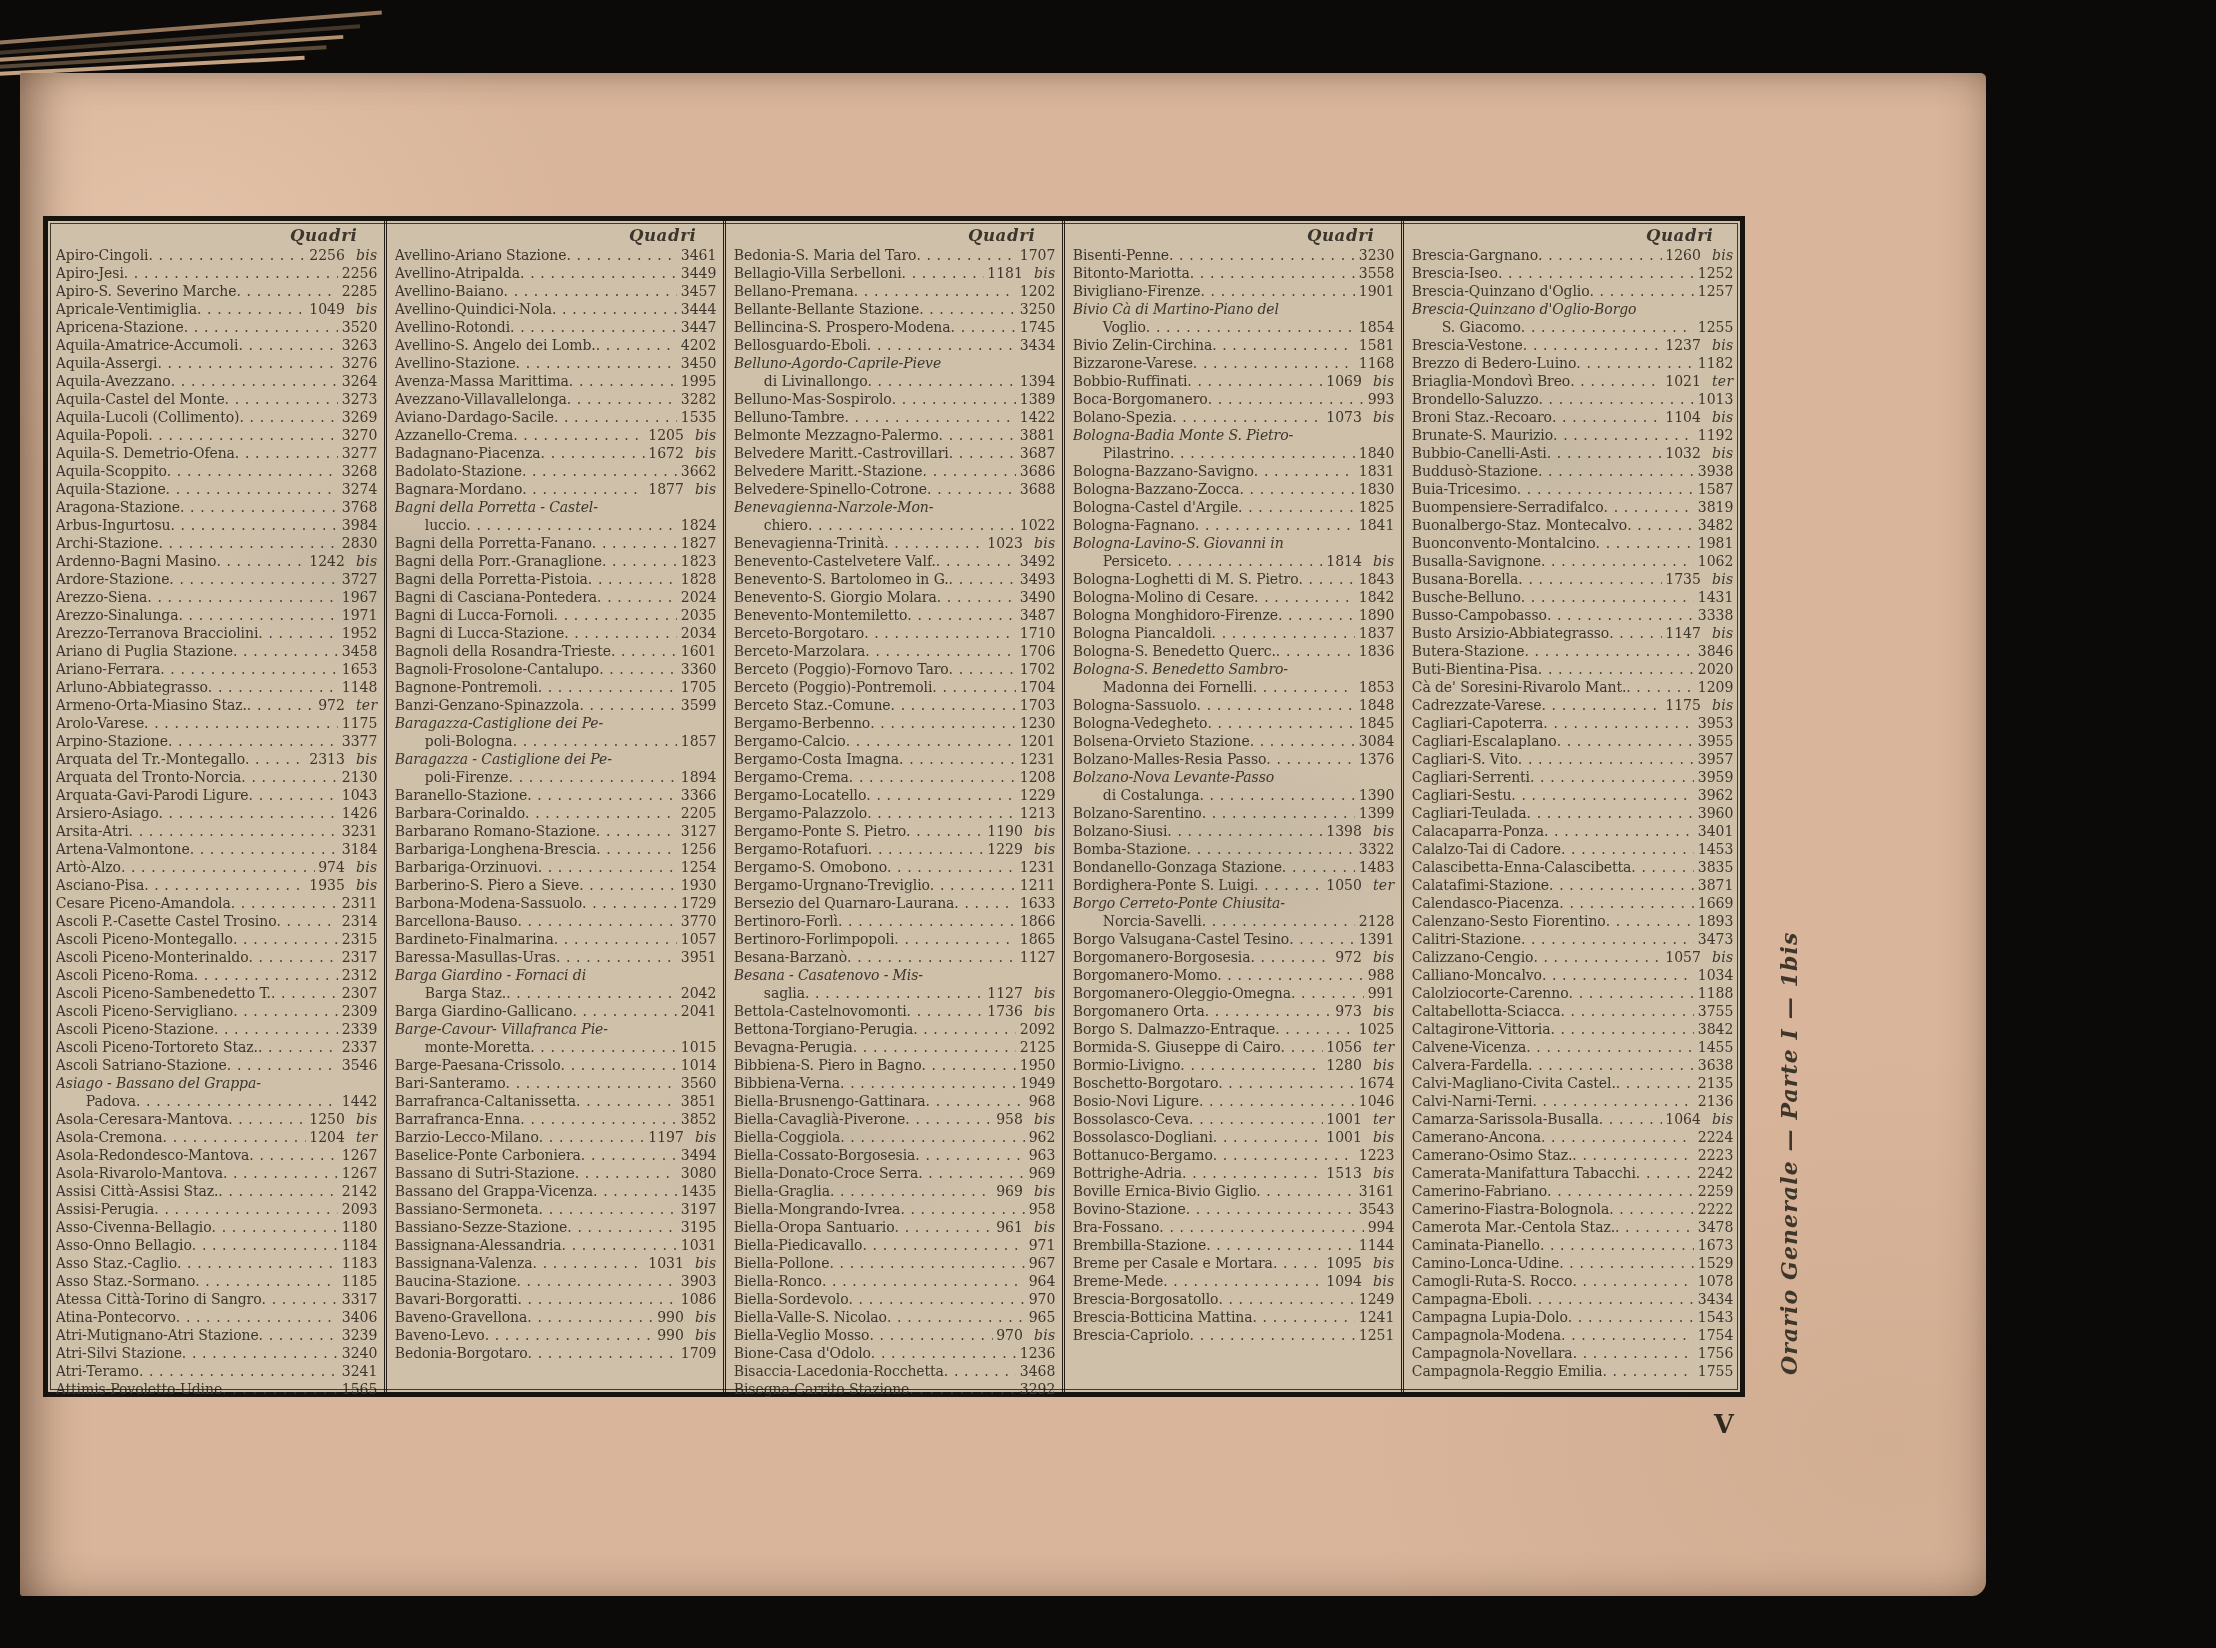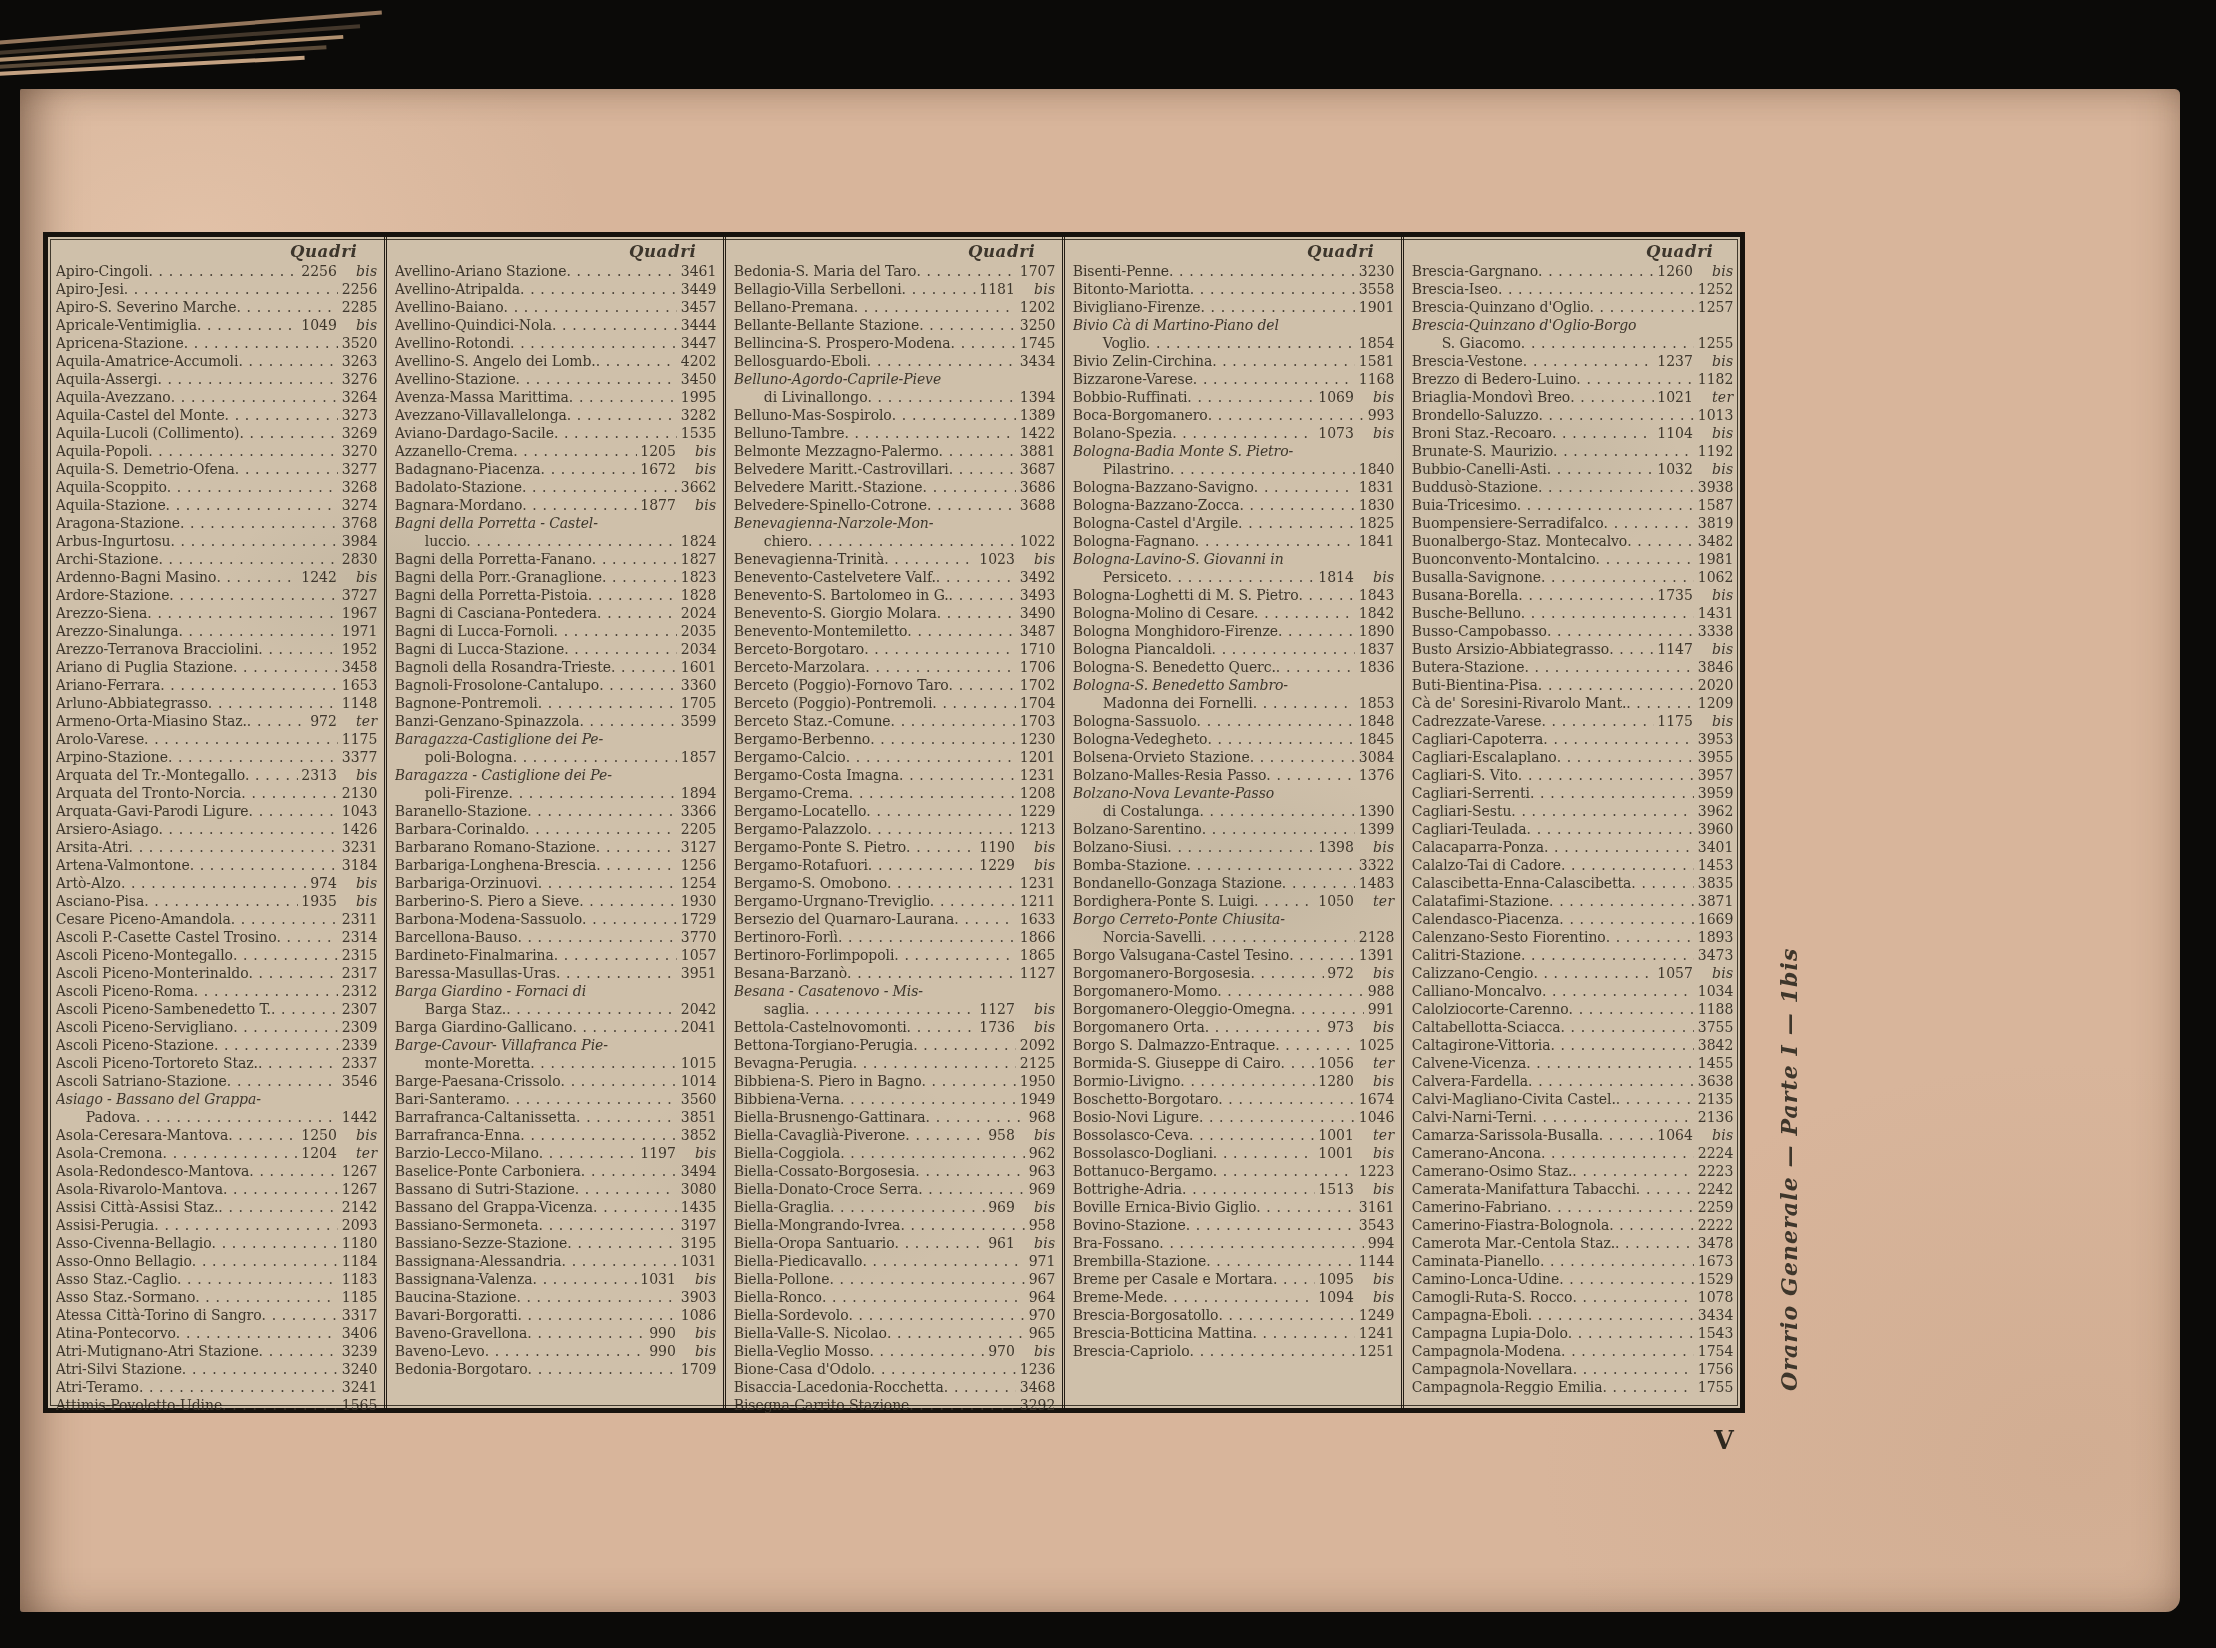--- a/index.html
+++ b/index.html
@@ -4,21 +4,21 @@
 <style>
   html,body{margin:0;padding:0;}
   body{
     width:2216px;height:1648px;position:relative;overflow:hidden;
     background:#0b0a08;
     font-family:"DejaVu Serif", serif;
   }
   
   .scene{position:absolute;inset:0;}
   .page{
-    position:absolute;left:20px;top:89px;width:2160px;height:1523px;
+    position:absolute;left:20px;top:73px;width:1966px;height:1523px;
     background:
       radial-gradient(665px 443px at 8% 10%, rgba(255,230,205,.25), rgba(0,0,0,0) 60%),
       radial-gradient(887px 665px at 95% 90%, rgba(190,150,120,.25), rgba(0,0,0,0) 60%),
       #d8b59b;
     box-shadow: inset 39px 0 50px -28px rgba(70,45,28,.6),
                 inset -22px -16.6px 50px -28px rgba(70,45,28,.45),
                 inset 0 22px 39px -28px rgba(70,45,28,.4);
     border-radius:1.7px 5.5px 14.4px 3.3px;
   }
   
@@ -50,21 +50,21 @@
     text-align:right;font-style:italic;font-weight:bold;
     font-size:16.6px;line-height:22px;padding-right:20px;
     letter-spacing:0.6px;
   }
   .row{display:flex;align-items:baseline;white-space:nowrap;line-height:18px;font-size:14px;}
   .nm{flex:0 1 auto;overflow:hidden;letter-spacing:-0.1px;}
   .cont{padding-left:30px;}
   .ld{flex:1 1 0;min-width:0;overflow:hidden;opacity:.92;}
   .ld::after{content:" . . . . . . . . . . . . . . . . . . . . . . . . . . . . . . . . . .";letter-spacing:0.6px;}
   .q{margin-left:3.3px;}
-  .s{font-style:italic;margin-left:19px;letter-spacing:0.3px;}
+  .s{font-style:italic;margin-left:11px;letter-spacing:0.3px;}
   .wrapline .nm{flex:1 1 auto;font-style:italic;}
   
   .sidebar{
     position:absolute;left:1749px;top:792px;width:39px;height:576px;
     writing-mode:vertical-rl;transform:rotate(180deg);
     display:flex;align-items:center;justify-content:center;
     font-style:italic;font-weight:bold;font-size:22px;color:#3e362b;
     letter-spacing:1.1px;white-space:nowrap;
   }
   .pagenum{

